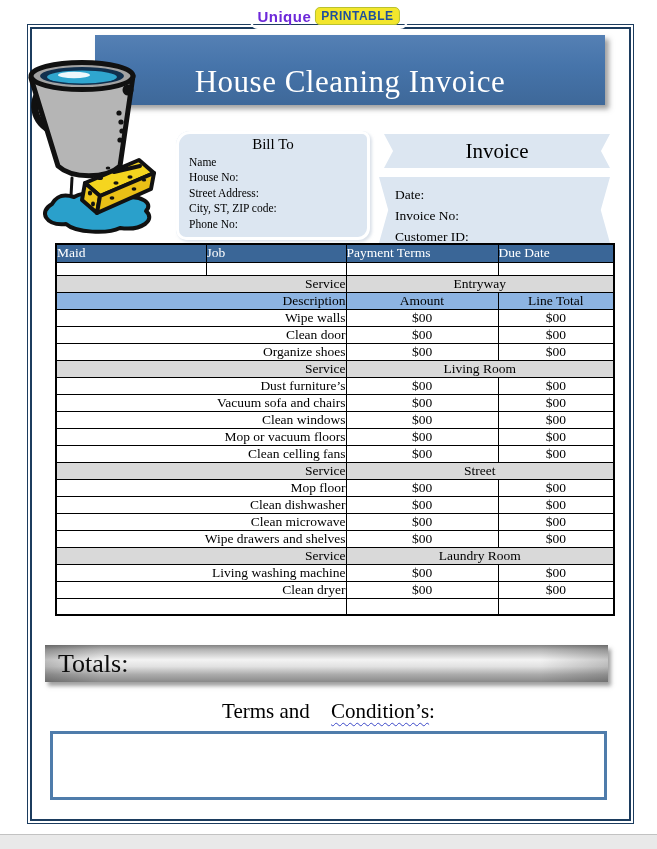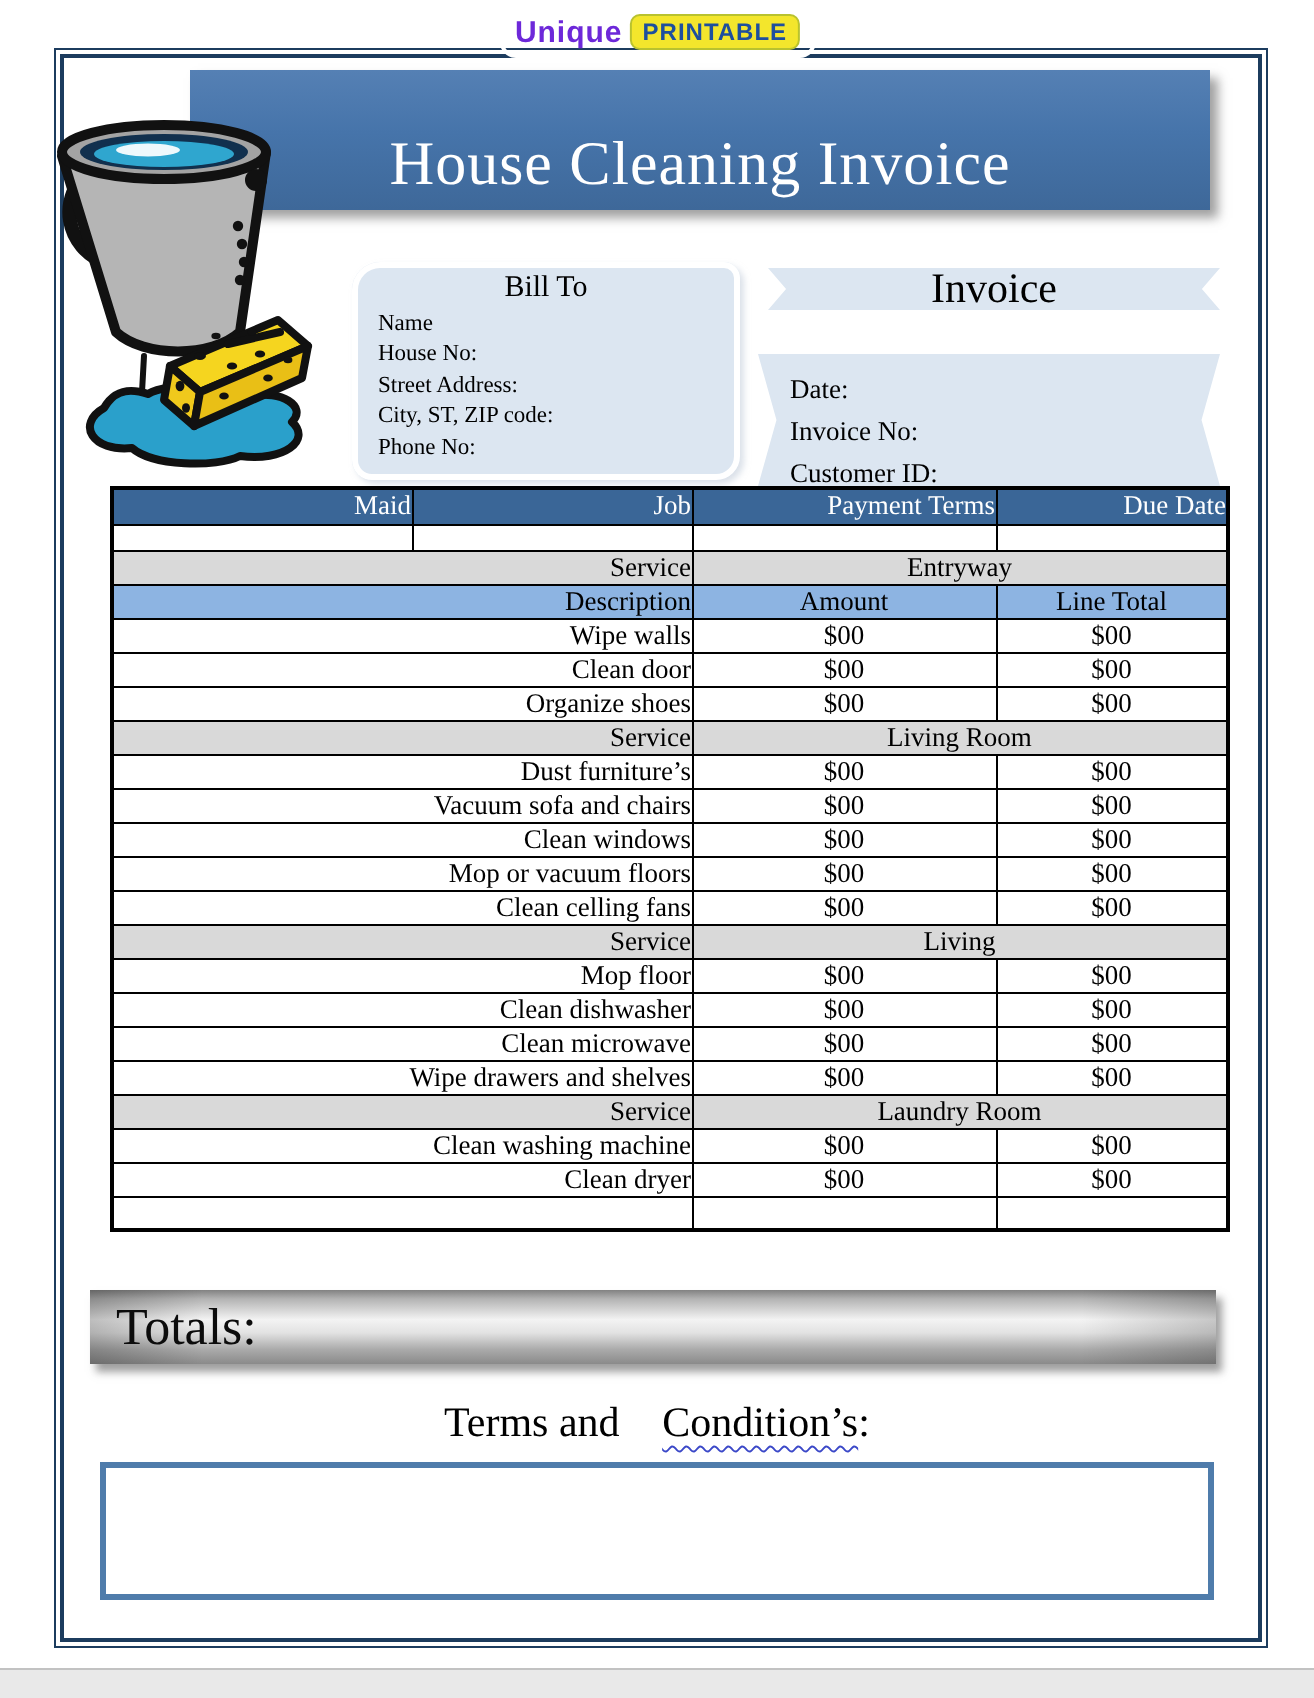--- a/index.html
+++ b/index.html
@@ -57,35 +57,35 @@
     padding-top:5px;
   }
   .bill-to-title{text-align:center;font-size:15px;margin-bottom:2px;}
   .bill-line{font-size:11.5px;line-height:15.4px;padding-left:13px;}
 
   
   .ribbon{
     position:absolute;z-index:2;background:var(--panel-blue);
     clip-path:polygon(0% 0%,100% 0%,96% 50%,100% 100%,0% 100%,4% 50%);
   }
-  .ribbon-title{left:384px;top:134px;width:226px;height:21px;display:flex;align-items:center;justify-content:center;}
+  .ribbon-title{left:384px;top:134px;width:226px;height:34px;display:flex;align-items:center;justify-content:center;}
   .ribbon-title .txt{font-size:21px;}
   .ribbon-details{left:379px;top:177px;width:231px;height:66px;overflow:hidden;padding:7px 0 0 16px;}
   .inv-line{font-size:13.5px;line-height:21px;}
 
   
   table.invoice{
     position:absolute;left:55px;top:243px;width:558px;z-index:5;
     border-collapse:collapse;table-layout:fixed;background:#fff;
     font-size:13.5px;
   }
   table.invoice{border:2px solid #000;}
   table.invoice td,table.invoice th{border:1px solid #000;height:17px;padding:0;overflow:hidden;white-space:nowrap;}
   tr.hdr th{
-    background:var(--header-blue);color:#fff;font-weight:normal;text-align:right;height:18px;
+    background:var(--header-blue);color:#fff;font-weight:normal;text-align:left;height:18px;
     border-left:1px solid #d8e2ef;
   }
   tr.hdr th:first-child{border-left:1px solid #000;}
   tr.empty-top td{height:13px;}
   tr.service-row td{background:var(--service-gray);}
   tr.desc-row td{background:var(--desc-blue);}
   td.left{padding-left:6px;text-align:right;}
   td.center{text-align:center;}
 
   
@@ -252,21 +252,21 @@
         <td class="center">$00</td>
         <td class="center">$00</td>
       </tr>
       <tr>
         <td class="left" colspan="2">Clean celling fans</td>
         <td class="center">$00</td>
         <td class="center">$00</td>
       </tr>
       <tr class="service-row">
         <td class="left" colspan="2">Service</td>
-        <td class="center" colspan="2">Living</td>
+        <td class="center" colspan="2">Street</td>
       </tr>
       <tr>
         <td class="left" colspan="2">Mop floor</td>
         <td class="center">$00</td>
         <td class="center">$00</td>
       </tr>
       <tr>
         <td class="left" colspan="2">Clean dishwasher</td>
         <td class="center">$00</td>
         <td class="center">$00</td>
@@ -279,21 +279,21 @@
       <tr>
         <td class="left" colspan="2">Wipe drawers and shelves</td>
         <td class="center">$00</td>
         <td class="center">$00</td>
       </tr>
       <tr class="service-row">
         <td class="left" colspan="2">Service</td>
         <td class="center" colspan="2">Laundry Room</td>
       </tr>
       <tr>
-        <td class="left" colspan="2">Clean washing machine</td>
+        <td class="left" colspan="2">Living washing machine</td>
         <td class="center">$00</td>
         <td class="center">$00</td>
       </tr>
       <tr>
         <td class="left" colspan="2">Clean dryer</td>
         <td class="center">$00</td>
         <td class="center">$00</td>
       </tr>
       <tr>
         <td class="left" colspan="2"></td>

